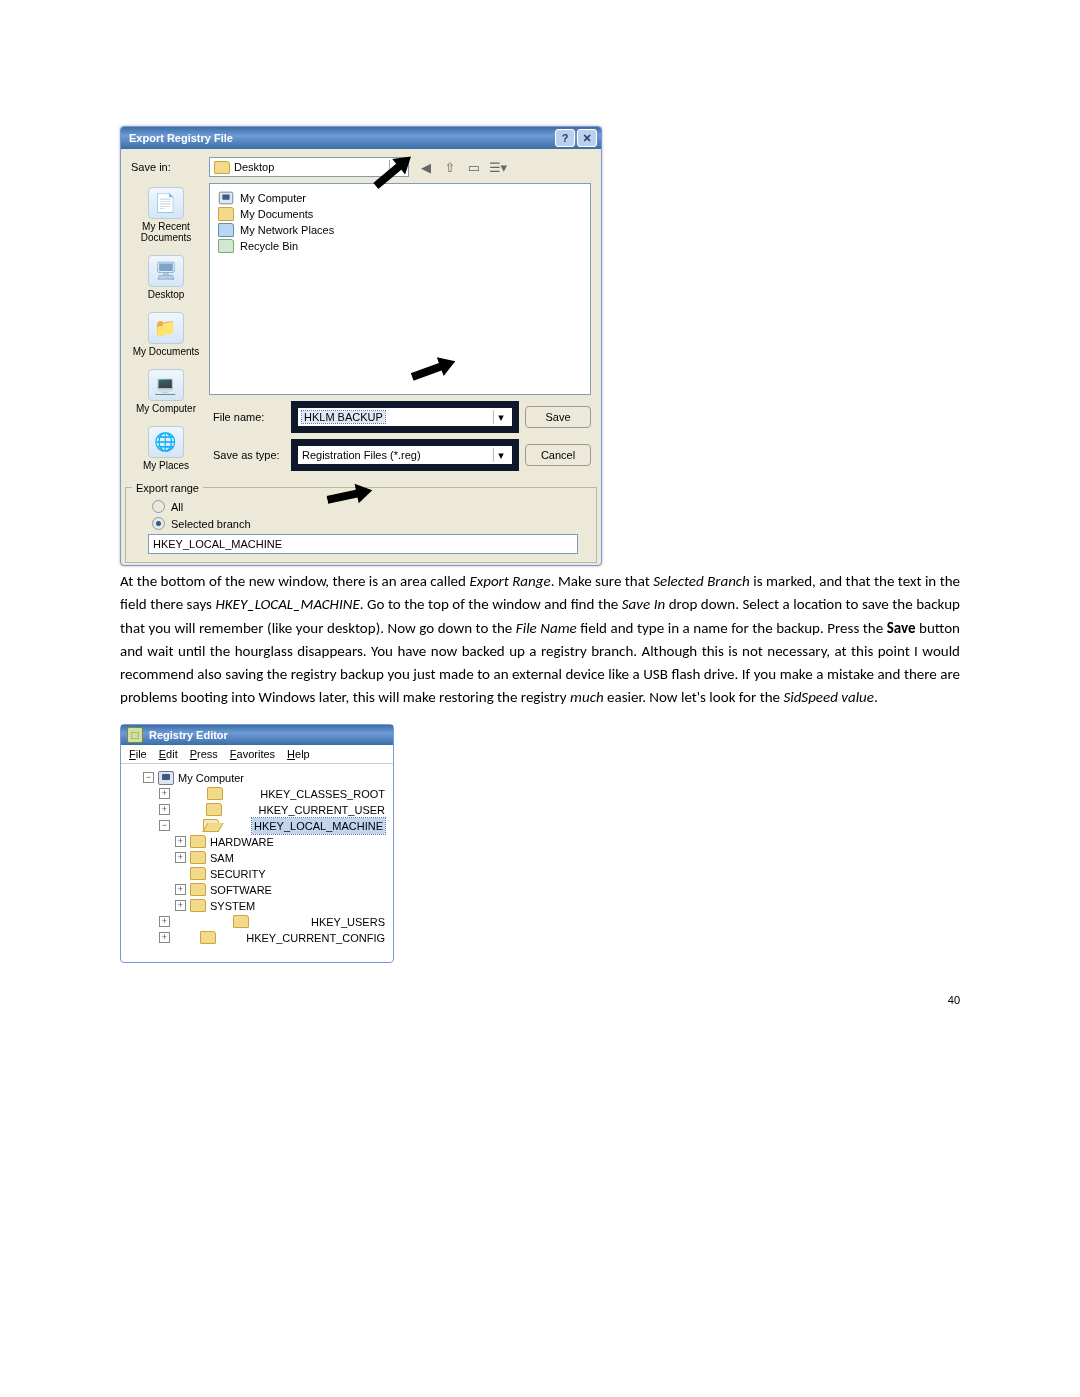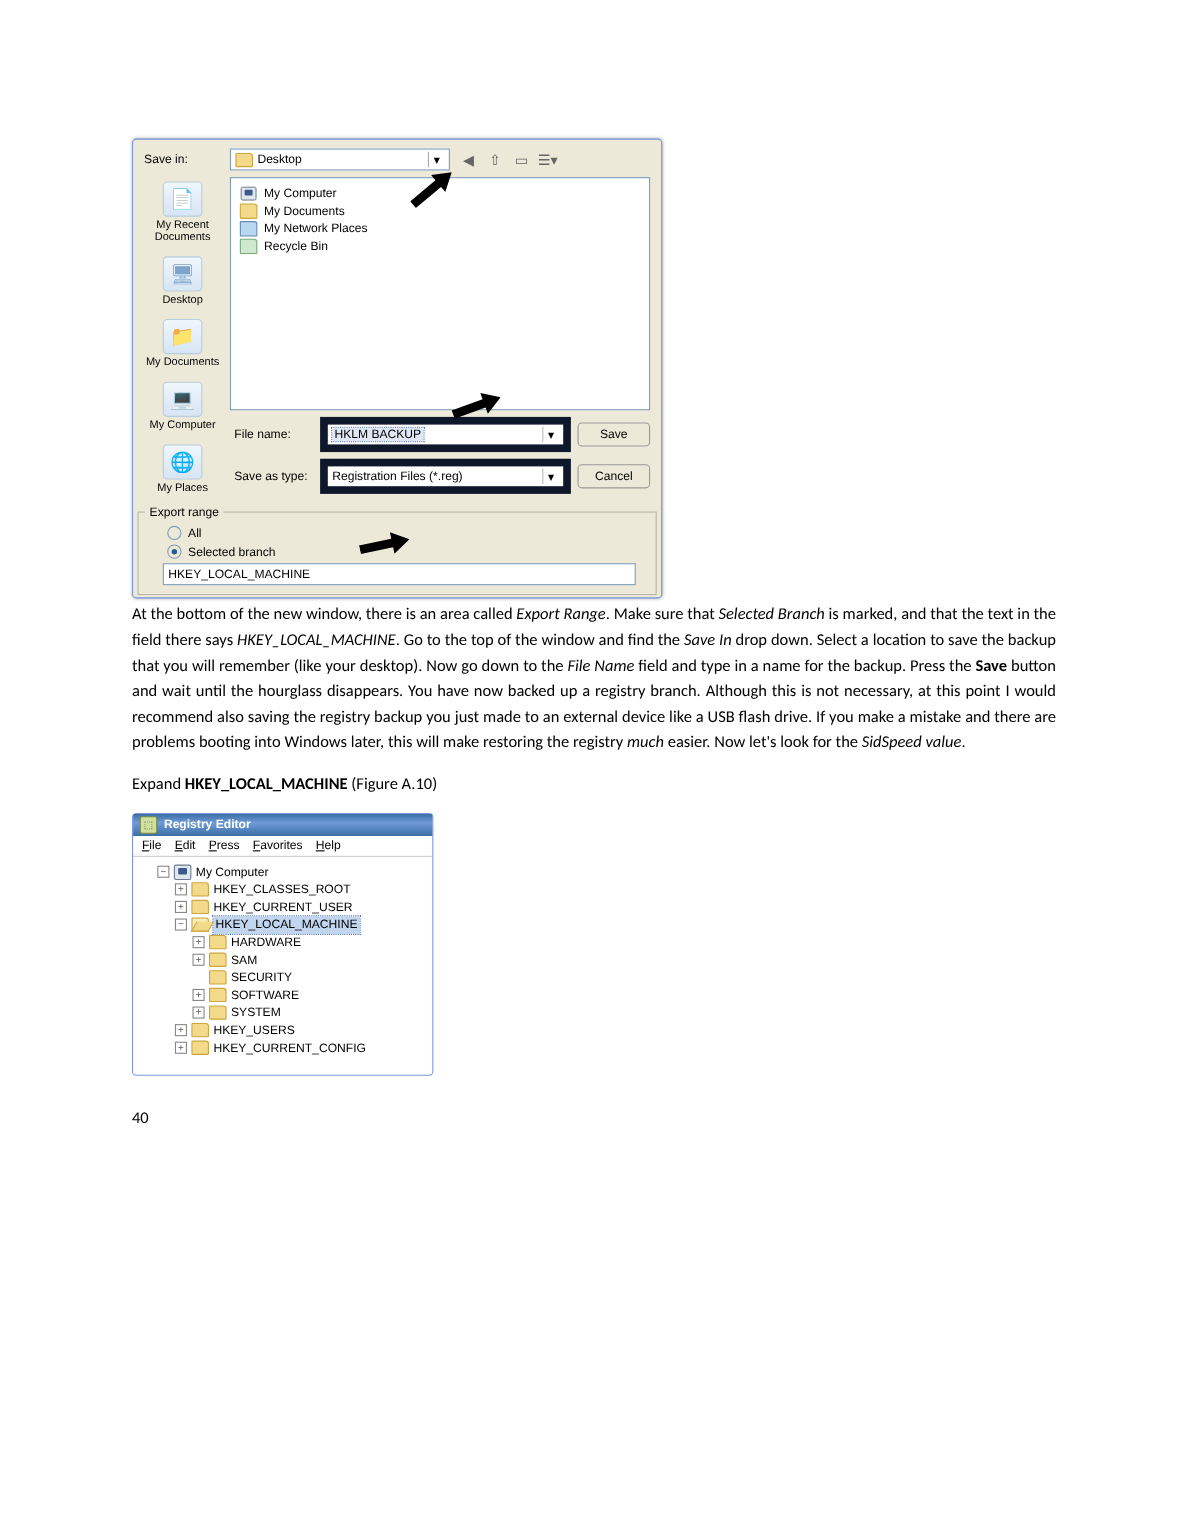--- a/index.html
+++ b/index.html
@@ -227,36 +227,42 @@
   .twist.minus::before{content:'−';}
   .twist.plus::before{content:'+';}
   .ficon { width:14px;height:11px;background:#f3d98a;border:1px solid #caa63c;border-radius:1px 3px 1px 1px;}
   .ficon.open { background:#f8e9b6; position:relative;}
   .ficon.open::after{content:'';position:absolute;left:1px;top:3px;width:14px;height:8px;background:#f3d98a;border:1px solid #caa63c;border-top:none;transform:skewX(-30deg);}
   .cpu { width:14px;height:12px;background:#dfe6ee;border:1px solid #6a7a8a;border-radius:2px;position:relative;}
   .cpu::after{content:'';position:absolute;left:3px;top:2px;width:8px;height:6px;background:#3a5a8a;border-radius:1px;}
   .sel { background:#c2d5ef; outline: 1px dotted #5a7aaf; padding: 0 2px; }
 
   .ind1 { padding-left: 14px; }
-  .ind2 { padding-left: 30px; }
+  .ind2 { padding-left: 30px; justify-content: space-between; }
   .ind3 { padding-left: 46px; }
 
   .pagenum {
-    text-align:left;
-    font-size: 15px;
+    text-align:right;
+    font-size: 12px;
     margin-top: 30px;
   }
 </style>
 </head>
 <body>
 
 <div class="page">
 
 
   <div class="dlg" style="position:relative;">
+    <div class="titlebar">
+      <span>Export Registry File</span>
+      <span class="spacer"></span>
+      <span class="tbtn">?</span>
+      <span class="tbtn">✕</span>
+    </div>
     <div class="dlg-body">
 
       <div class="row">
         <span class="lbl">Save in:</span>
         <div class="dropdown" style="max-width:190px;">
           <span style="width:14px;height:11px;background:#f3d98a;border:1px solid #caa63c;border-radius:1px 3px 1px 1px;"></span>
           <span>Desktop</span>
           <span class="chev">▾</span>
         </div>
         <div class="tool-icons">
@@ -364,23 +370,20 @@
           <polygon points="0,6 30,6 30,0 46,10 30,20 30,14 0,14" fill="#000"></polygon>
         </svg>
     </div>
 
   </div>
 
   <p class="para">
     <span>At the bottom of the new window, there is an area called </span><span class="italic">Export Range</span><span>. Make sure that </span><span class="italic">Selected Branch</span><span> is marked, and that the text in the field there says </span><span class="italic">HKEY_LOCAL_MACHINE</span><span>. Go to the top of the window and find the </span><span class="italic">Save In</span><span> drop down. Select a location to save the backup that you will remember (like your desktop). Now go down to the </span><span class="italic">File Name</span><span> field and type in a name for the backup. Press the </span><span class="bold">Save</span><span> button and wait until the hourglass disappears. You have now backed up a registry branch. Although this is not necessary, at this point I would recommend also saving the registry backup you just made to an external device like a USB flash drive. If you make a mistake and there are problems booting into Windows later, this will make restoring the registry </span><span class="italic">much</span><span> easier. Now let's look for the </span><span class="italic">SidSpeed value</span><span>.</span>
   </p>
 
-  <p class="para">
-    <span>Expand </span><span class="bold">HKEY_LOCAL_MACHINE</span><span> (Figure A.10)</span>
-  </p>
 
   <div class="regwin">
     <div class="titlebar2">
       <span class="rico">⬚</span>
       <span class="ttxt">Registry Editor</span>
     </div>
     <div class="menubar">
       <span>File</span>
       <span>Edit</span>
       <span>Press</span>

